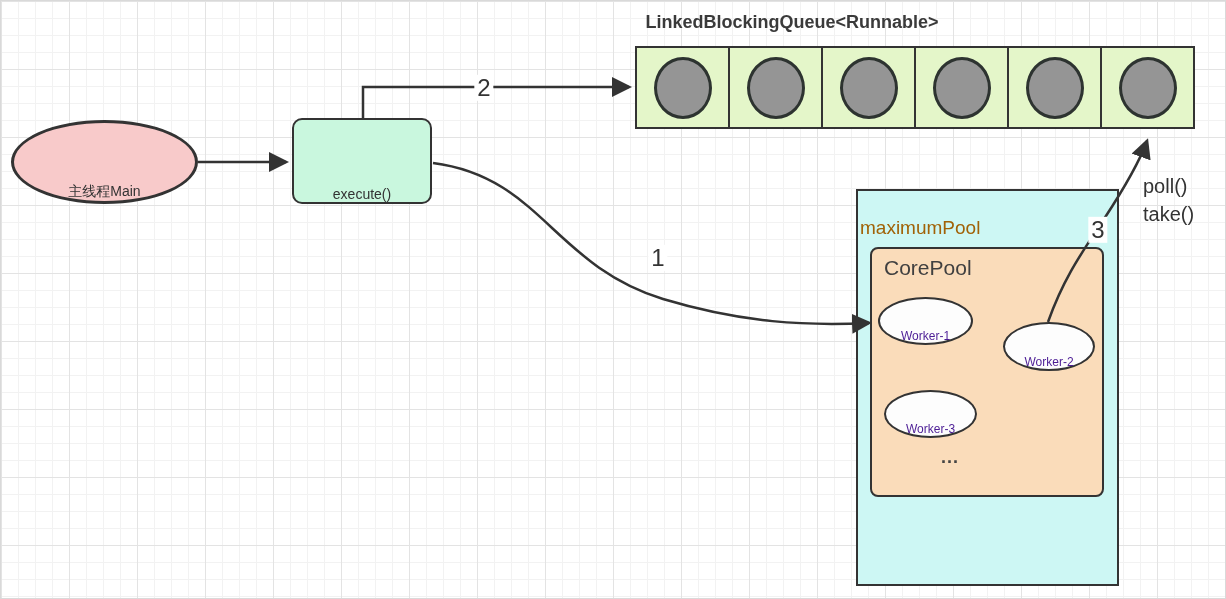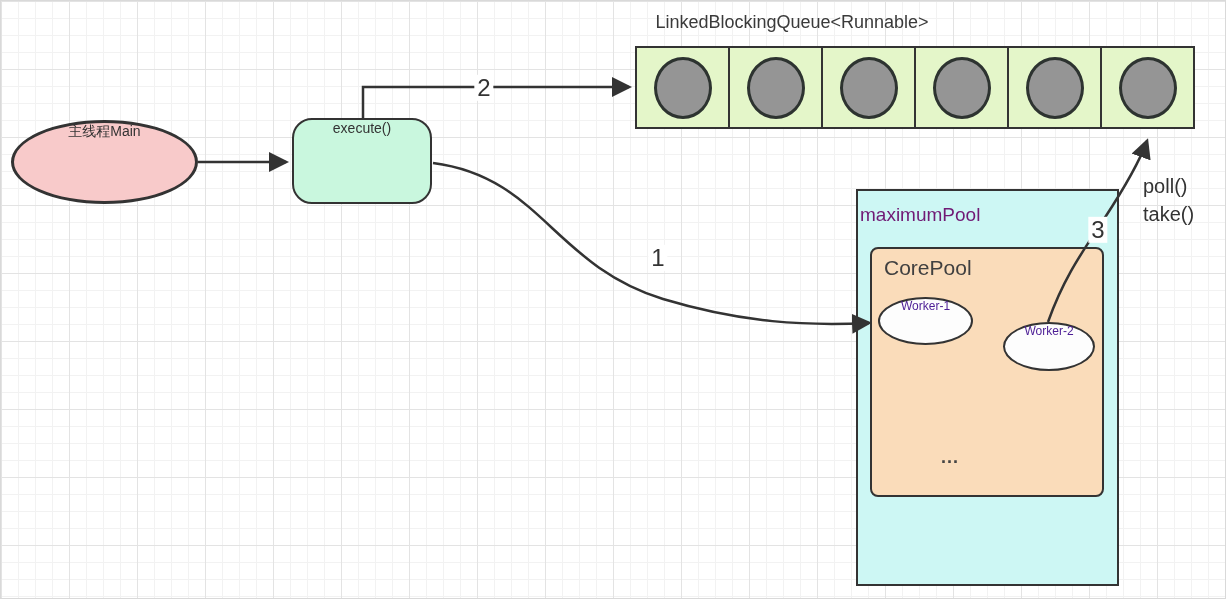--- a/index.html
+++ b/index.html
@@ -13,40 +13,40 @@
     color: var(--text, #333);
     border: 1px solid #d9d9d9;
     background-color: #ffffff;
     background-image:
       linear-gradient(var(--grid_major, #e3e3e3) 1px, transparent 1px),
       linear-gradient(90deg, var(--grid_major, #e3e3e3) 1px, transparent 1px),
       linear-gradient(var(--grid_minor, #f2f2f2) 1px, transparent 1px),
       linear-gradient(90deg, var(--grid_minor, #f2f2f2) 1px, transparent 1px);
     background-size: 68px 68px, 68px 68px, 17px 17px, 17px 17px;
   }
-  .node { position: absolute; display: flex; align-items: flex-start; justify-content: center; }
+  .node { position: absolute; display: flex; align-items: flex-end; justify-content: center; }
 
   .ellipse-main {
     left: 10px; top: 119px; width: 187px; height: 84px;
     background: var(--pink, #f8caca);
     border: 3px solid var(--stroke, #333);
     border-radius: 50%;
     font-size: 14px;
   }
   .rect-execute {
     left: 291px; top: 117px; width: 140px; height: 86px;
     background: var(--mint, #c9f7de);
     border: 2.5px solid var(--stroke, #333);
-    border-radius: 20px;
+    border-radius: 10px;
     font-size: 14px;
   }
 
   .queue-title {
     position: absolute; left: 641px; top: 11px; width: 300px;
-    text-align: center; font-size: 18px; color: #3a3a3a;
+    text-align: center; font-size: 18px; color: #3a3a3a; font-weight: bold;
   }
   .queue {
     position: absolute; left: 634px; top: 45px; width: 560px; height: 83px;
     border: 2.5px solid var(--stroke, #333);
     display: flex;
   }
   .queue-cell {
     flex: 1; background: var(--queue_green, #e4f6c9);
     display: flex; align-items: center; justify-content: center;
   }
@@ -56,21 +56,21 @@
     background: var(--task_gray, #959595);
     border: 3px solid #2d3330;
   }
 
   .maximum-pool {
     position: absolute; left: 855px; top: 188px; width: 263px; height: 397px;
     background: var(--cyan, #cdf7f4);
     border: 2.5px solid var(--stroke, #333);
   }
   .maximum-pool-label {
-    position: absolute; left: 2px; top: 13px; font-size: 19px; color: #701a75;
+    position: absolute; left: 2px; top: 26px; font-size: 19px; color: #a16207;
   }
   .core-pool {
     position: absolute; left: 869px; top: 246px; width: 234px; height: 250px;
     background: var(--orange, #fadcba);
     border: 2.5px solid var(--stroke, #333);
     border-radius: 8px;
   }
   .core-pool-label {
     position: absolute; left: 12px; top: 7px; font-size: 21px; color: #404040;
   }
@@ -148,20 +148,23 @@
   <div class="core-pool">
     <div class="core-pool-label">CorePool</div>
   </div>
 
   <div class="node worker w1">
     <span>Worker-1</span>
   </div>
   <div class="node worker w2">
     <span>Worker-2</span>
   </div>
+  <div class="node worker w3">
+    <span>Worker-3</span>
+  </div>
   <div class="ellipsis">...</div>
 
   <svg class="edges" viewBox="0 0 1226 599" xmlns="http://www.w3.org/2000/svg">
     <defs>
       <marker id="arrow" viewBox="0 0 10 10" refX="8.5" refY="5" markerWidth="8" markerHeight="8" orient="auto-start-reverse">
         <path d="M0,0 L10,5 L0,10 z" fill="#333"></path>
       </marker>
     </defs>
 
     <path d="M197,161 L285,161" fill="none" stroke="#333" stroke-width="2.5" marker-end="url(#arrow)"></path>

